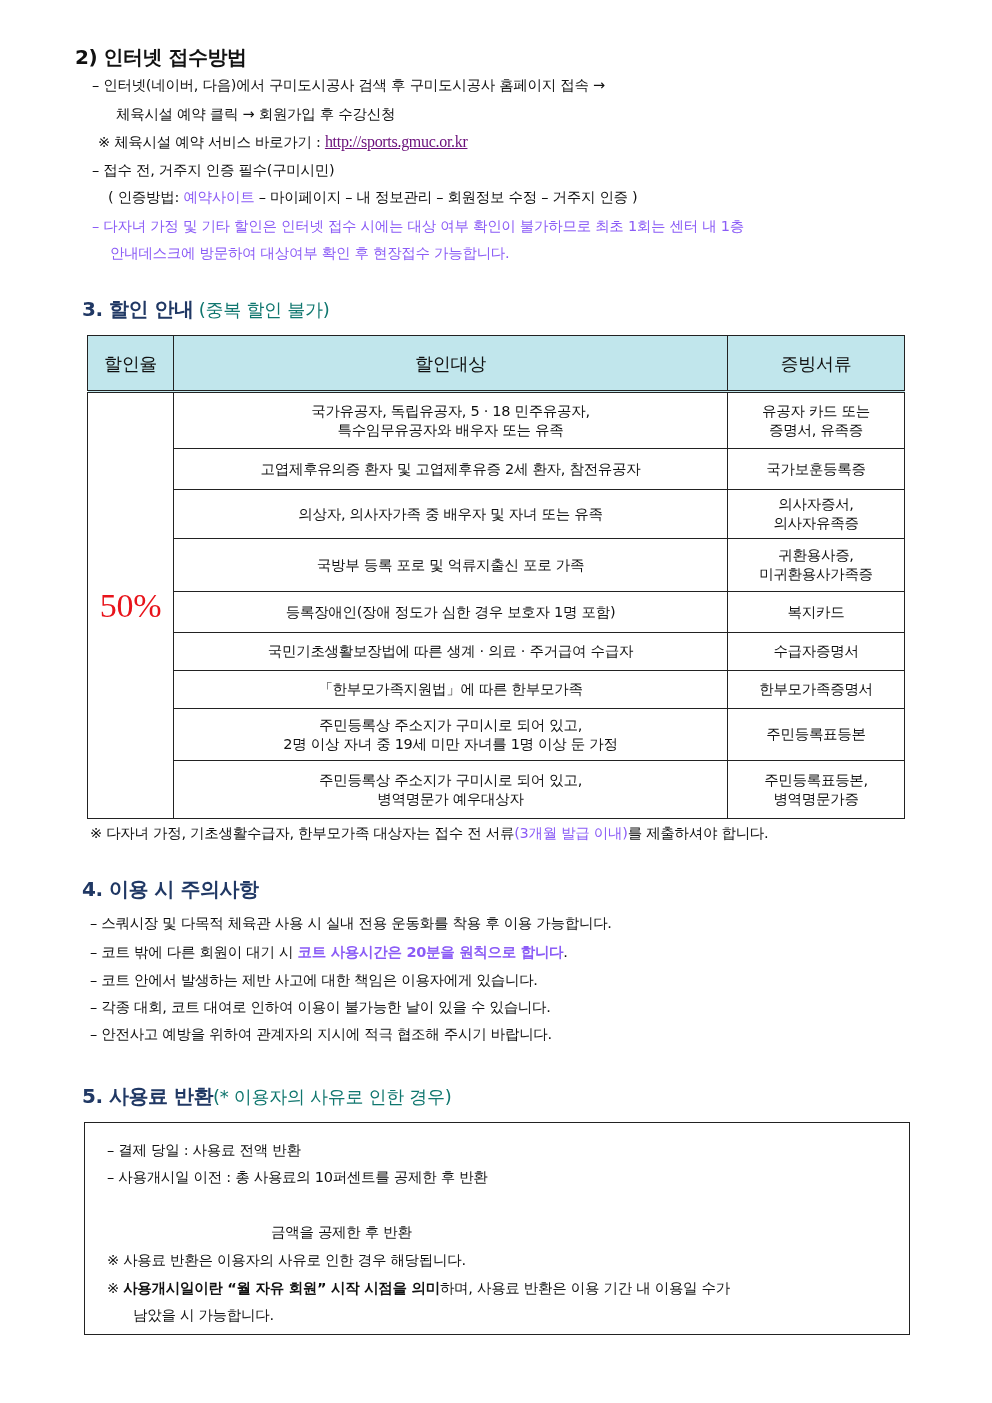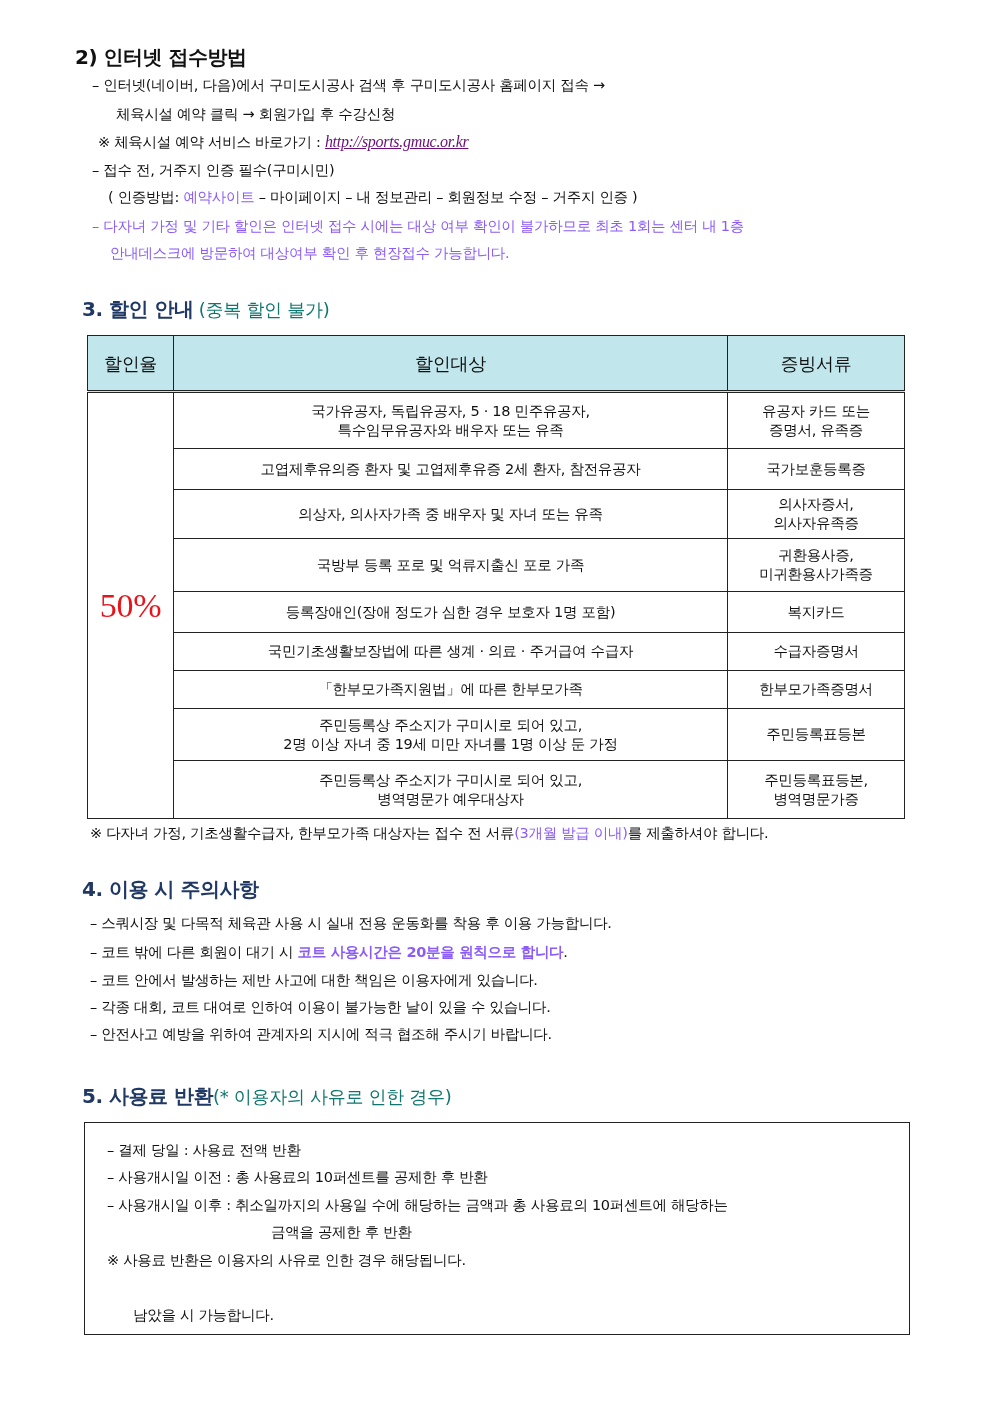--- a/index.html
+++ b/index.html
@@ -5,21 +5,21 @@
   html, body { margin: 0; padding: 0; background: #ffffff; }
   body {
     width: 992px; height: 1403px; position: relative; overflow: hidden;
     font-family: "DejaVu Sans", "Liberation Sans", sans-serif;
     color: #111111;
   }
   .abs { position: absolute; }
   .sub-h { left: 75px; top: 44px; font-size: 20px; font-weight: bold; letter-spacing: -0.5px; }
   .line { font-size: 14.5px; letter-spacing: -0.3px; white-space: nowrap; }
   .red { color: #8b5cf6; }
-  .link { color: #6a0f7a; text-decoration: underline; font-family: "Liberation Serif", "DejaVu Serif", serif; font-size: 16px; font-style: italic; }
+  .link { color: #6a0f7a; text-decoration: underline; font-family: "Liberation Serif", "DejaVu Serif", serif; font-size: 16px; }
   .sec-title { font-size: 20px; font-weight: bold; color: #203864; letter-spacing: -0.5px; white-space: nowrap; }
   .sec-note { font-weight: normal; color: #0f766e; font-size: 18px; letter-spacing: -0.3px; }
 
   table.disc {
     position: absolute; left: 87px; top: 335px; width: 818px;
     border-collapse: collapse; font-size: 14.5px; letter-spacing: -0.3px;
   }
   table.disc th, table.disc td { border: 1px solid #222; text-align: center; vertical-align: middle; padding: 5px 4px; line-height: 19px; }
   table.disc th { background: #c1e6ec; font-weight: normal; font-size: 18px; height: 44px; }
   table.disc thead tr { border-bottom: 3px double #222; }
@@ -114,17 +114,19 @@
 <div class="abs line" style="left:90px; top:998px;">– 각종 대회, 코트 대여로 인하여 이용이 불가능한 날이 있을 수 있습니다.</div>
 <div class="abs line" style="left:90px; top:1025px;">– 안전사고 예방을 위하여 관계자의 지시에 적극 협조해 주시기 바랍니다.</div>
 
 <div class="abs sec-title" style="left:82px; top:1083px;">
   <span>5. 사용료 반환</span><span class="sec-note">(* 이용자의 사유로 인한 경우)</span>
 </div>
 
 <div class="refund-box">
   <div class="rline" style="left:22px; top:18px;">– 결제 당일 : 사용료 전액 반환</div>
   <div class="rline" style="left:22px; top:45px;">– 사용개시일 이전 : 총 사용료의 10퍼센트를 공제한 후 반환</div>
-  <div class="rline" style="left:22px; top:73px;">– 사용개시일 이후 : 취소일까지의 사용일 수에 해당하는 금액과 총 사용료의 10퍼센트에 해당하는</div>
   <div class="rline" style="left:186px; top:100px;">금액을 공제한 후 반환</div>
   <div class="rline" style="left:22px; top:128px;">※ 사용료 반환은 이용자의 사유로 인한 경우 해당됩니다.</div>
+  <div class="rline" style="left:22px; top:156px;">
+    <span>※ </span><b class="bold">사용개시일이란 “월 자유 회원” 시작 시점을 의미</b><span>하며, 사용료 반환은 이용 기간 내 이용일 수가</span>
+  </div>
   <div class="rline" style="left:48px; top:183px;">남았을 시 가능합니다.</div>
 </div>
 
 </body></html>

